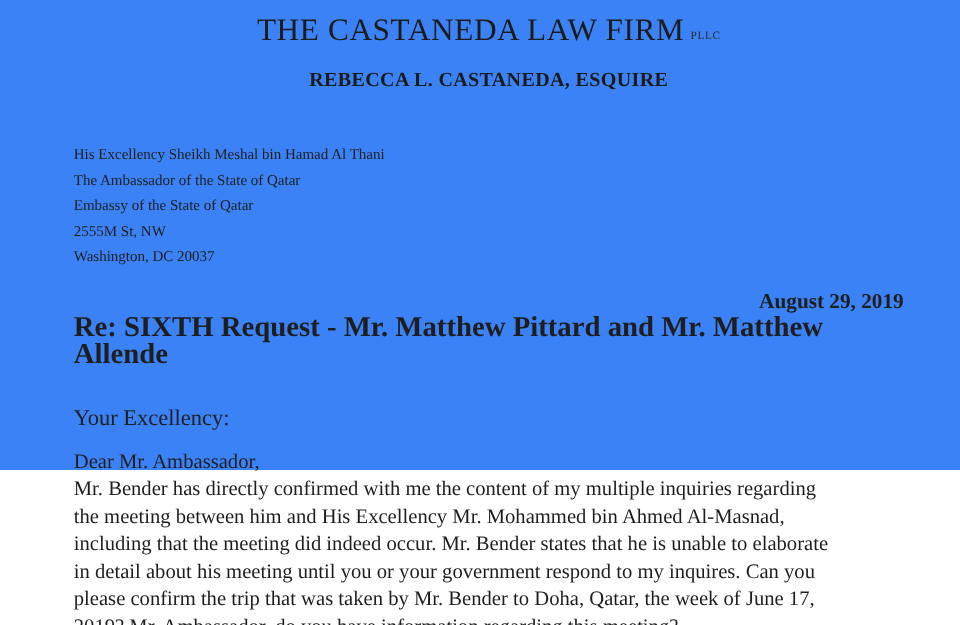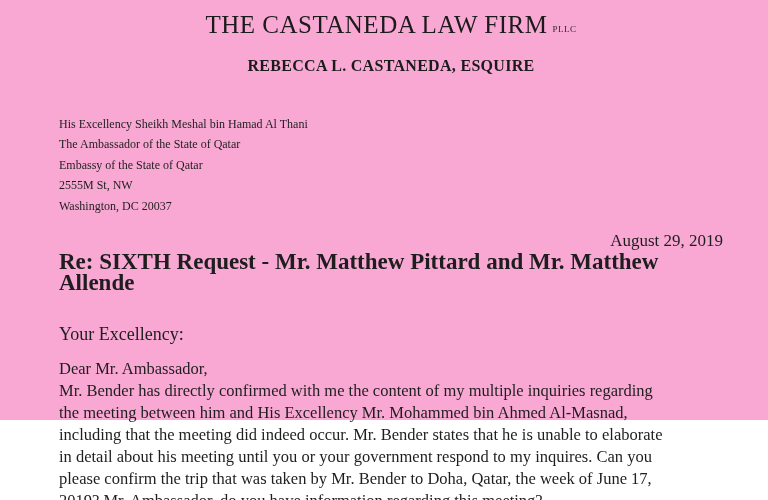--- a/index.html
+++ b/index.html
@@ -10,23 +10,23 @@
   body {
     width: 768px;
     height: 500px;
     overflow: hidden;
     font-family: "Liberation Serif", serif;
     color: #1e1e1e;
   }
   .page {
     box-sizing: border-box;
     width: 768px;
-    height: 420px;
+    height: 376px;
     padding: 10px 45px 0 59px;
-    background: #f9a8d4;
+    background: #3b82f6;
   }
   .letterhead {
     text-align: center;
   }
   .firm-line {
     line-height: 30px;
     white-space: nowrap;
   }
   .firm-name {
     font-size: 25px;
@@ -50,21 +50,21 @@
   }
   .address {
     margin-top: 38px;
     font-size: 12px;
     line-height: 20.5px;
   }
   .date {
     margin-top: 14px;
     font-size: 17px;
     line-height: 21px;
-    font-weight: normal;
+    font-weight: bold;
     text-align: right;
   }
   .subject {
     margin-top: 0;
     font-size: 23px;
     line-height: 21px;
     font-weight: bold;
   }
   .sal1 {
     margin-top: 30px;

